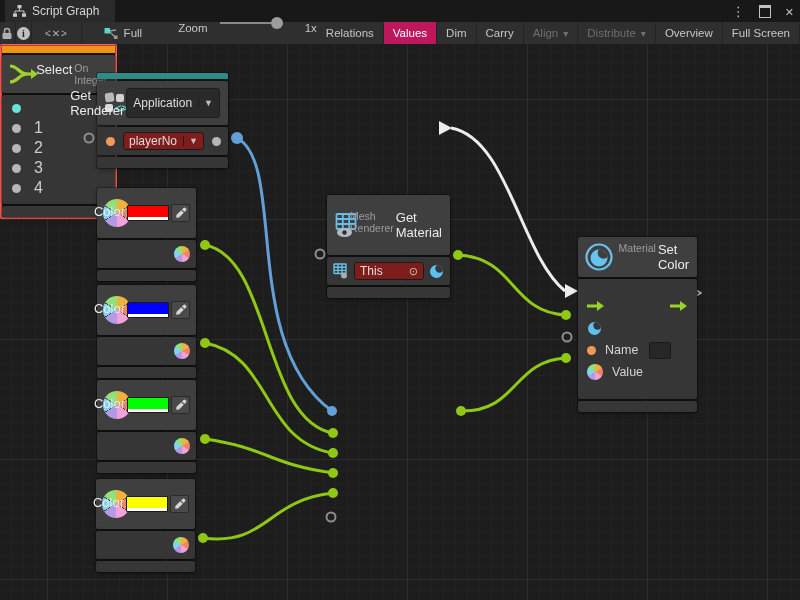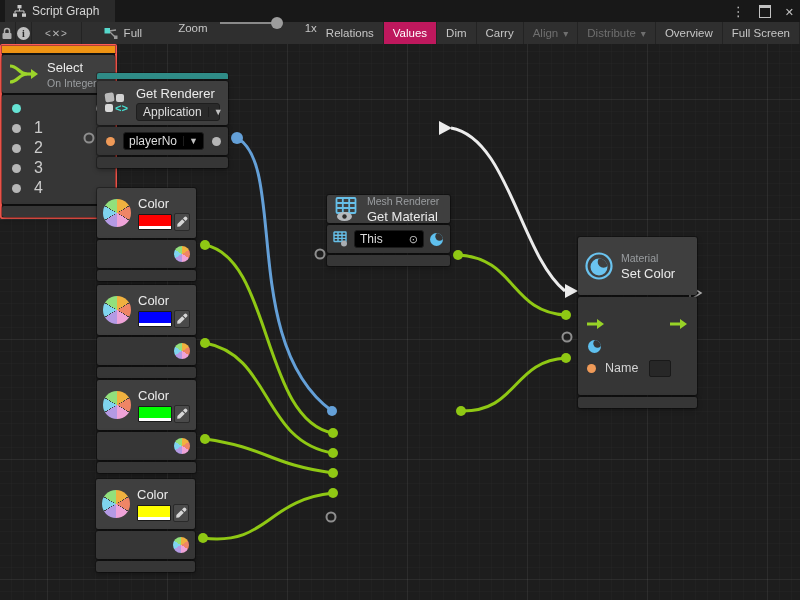--- a/index.html
+++ b/index.html
@@ -40,32 +40,32 @@
       linear-gradient(90deg, rgba(255,255,255,.05) 1px, transparent 1px);
     background-size:12px 12px,12px 12px,120px 120px,120px 120px;
     background-position:11px 7px,11px 7px,47px 55px,47px 55px}
   .wires{position:absolute;top:0;left:0}
 
   
   .node{position:absolute;display:flex;flex-direction:column;gap:2px;font-size:12.5px}
   .sec{background:#363636;border-radius:2px;box-shadow:0 0 0 1px rgba(0,0,0,.30),0 2px 5px rgba(0,0,0,.35)}
   .colorbar{height:6px;border-radius:2px 2px 0 0;box-shadow:0 0 0 1px rgba(0,0,0,.30)}
   .head{background:#3f3f3f;display:flex;align-items:center;gap:7px;padding:0 8px 0 6px}
-  .htxt{display:flex;flex-direction:column;justify-content:flex-start;gap:2px;min-width:0}
+  .htxt{display:flex;flex-direction:row;justify-content:flex-end;gap:2px;min-width:0}
   .ntitle{color:#ebebeb;font-size:13px}
   .nsub{color:#9a9da0;font-size:10.5px}
   .foot{height:11px}
   .dot{width:9px;height:9px;border-radius:50%;flex:0 0 auto}
   .dot.orange{background:#ef9a58}
   .dot.gray{background:#b6b6b6}
   .dot.cyan{background:#66e3d4}
   .dropdown{display:flex;align-items:center;background:#2a2a2a;border:1px solid #1e1e1e;border-radius:3px;
             padding:1px 6px;font-size:12px;color:#dedede;gap:6px}
   .dropdown .arr{font-size:9px;color:#c0c0c0;border-left:1px solid #1e1e1e;padding-left:5px}
-  .field{background:#000000;border:1px solid #1b1b1b;border-radius:3px;color:#dedede;font-size:12px;
+  .field{background:#7f1d1d;border:1px solid #1b1b1b;border-radius:3px;color:#dedede;font-size:12px;
          display:flex;align-items:center;padding:1px 5px;gap:6px}
   .wheel{border-radius:50%;flex:0 0 auto;
     background:conic-gradient(#f0b13f 0 58deg,#3f3f3f 58deg 62deg,#ef8566 62deg 118deg,#3f3f3f 118deg 122deg,
       #efa3d8 122deg 178deg,#3f3f3f 178deg 182deg,#b49ae4 182deg 238deg,#3f3f3f 238deg 242deg,
       #7fd4ef 242deg 298deg,#3f3f3f 298deg 302deg,#92e07c 302deg 358deg,#3f3f3f 358deg 360deg)}
   .wheel.sm{background:conic-gradient(#f0b13f 0 60deg,#ef8566 60deg 120deg,#efa3d8 120deg 180deg,
       #b49ae4 180deg 240deg,#7fd4ef 240deg 300deg,#92e07c 300deg 360deg)}
 
   
   #n-getvar{left:97px;top:29px;width:131px}
@@ -81,34 +81,34 @@
   .colornode .cbody{height:28px;display:flex;align-items:center;justify-content:flex-end;padding:0 6px}
   #n-color0{left:97px;top:144px} #n-color1{left:97px;top:241px}
   #n-color2{left:97px;top:336px} #n-color3{left:96px;top:435px}
   .swatchwrap{width:40px;height:14px;border:1px solid #1a1a1a;border-radius:1px;display:flex;flex-direction:column}
   .swatch{flex:1}
   .alpha{height:3px;background:#fff}
   .eyebtn{width:17px;height:16px;background:#4a4a4a;border:1px solid #2a2a2a;border-radius:2px;
           display:flex;align-items:center;justify-content:center;margin-left:2px}
 
   #n-getmat{left:327px;top:151px;width:123px}
-  #n-getmat .head{height:28px}
+  #n-getmat .head{height:60px}
   #n-getmat .mbody{height:28px;display:flex;align-items:center;gap:5px;padding:0 6px}
 
   #n-select{left:338px;top:304px;width:113px;border:2px solid;border-radius:2px;background:#1d1d1d;
             display:flex;flex-direction:column;gap:2px}
   #n-select .colorbar{border-radius:0}
   #n-select .head{height:38px}
   #n-select .sbody{padding:3px 0 6px}
   .selrow{height:20px;display:flex;align-items:center;gap:13px;padding:0 10px;color:#cccccc}
   .selrow.spread{justify-content:space-between}
   .selrow.last{margin-top:6px}
 
   #n-setcolor{left:578px;top:193px;width:119px}
-  #n-setcolor .head{height:58px}
+  #n-setcolor .head{height:40px}
   #n-setcolor .scbody{padding:16px 0}
   .scrow{height:22px;display:flex;align-items:center;gap:9px;padding:0 9px;color:#d4d4d4}
   .scrow.spread{justify-content:space-between}
   .namefield{width:20px;height:15px;background:#272727;border:1px solid #191919;border-radius:2px;margin-left:2px}
 
   .iconwrap{display:flex;align-items:center;justify-content:center;flex:0 0 auto}
 </style>
 </head>
 <body>
 
@@ -477,17 +477,21 @@
               <circle cx="7.5" cy="7.5" r="6.5" fill="#5fc0ee"></circle>
               <circle cx="10.5" cy="4.5" r="4.2" fill="#363636" clip-path="url(#cp3)"></circle>
             </svg>
         </span>
       </div>
       <div class="scrow">
         <span class="dot orange"></span>
         <span>Name</span>
         <span class="namefield"></span>
       </div>
+      <div class="scrow">
+        <span class="wheel sm" style="width:16px;height:16px"></span>
+        <span>Value</span>
+      </div>
     </div>
     <div class="sec foot"></div>
   </div>
 
 </div>
 
 </body></html>

